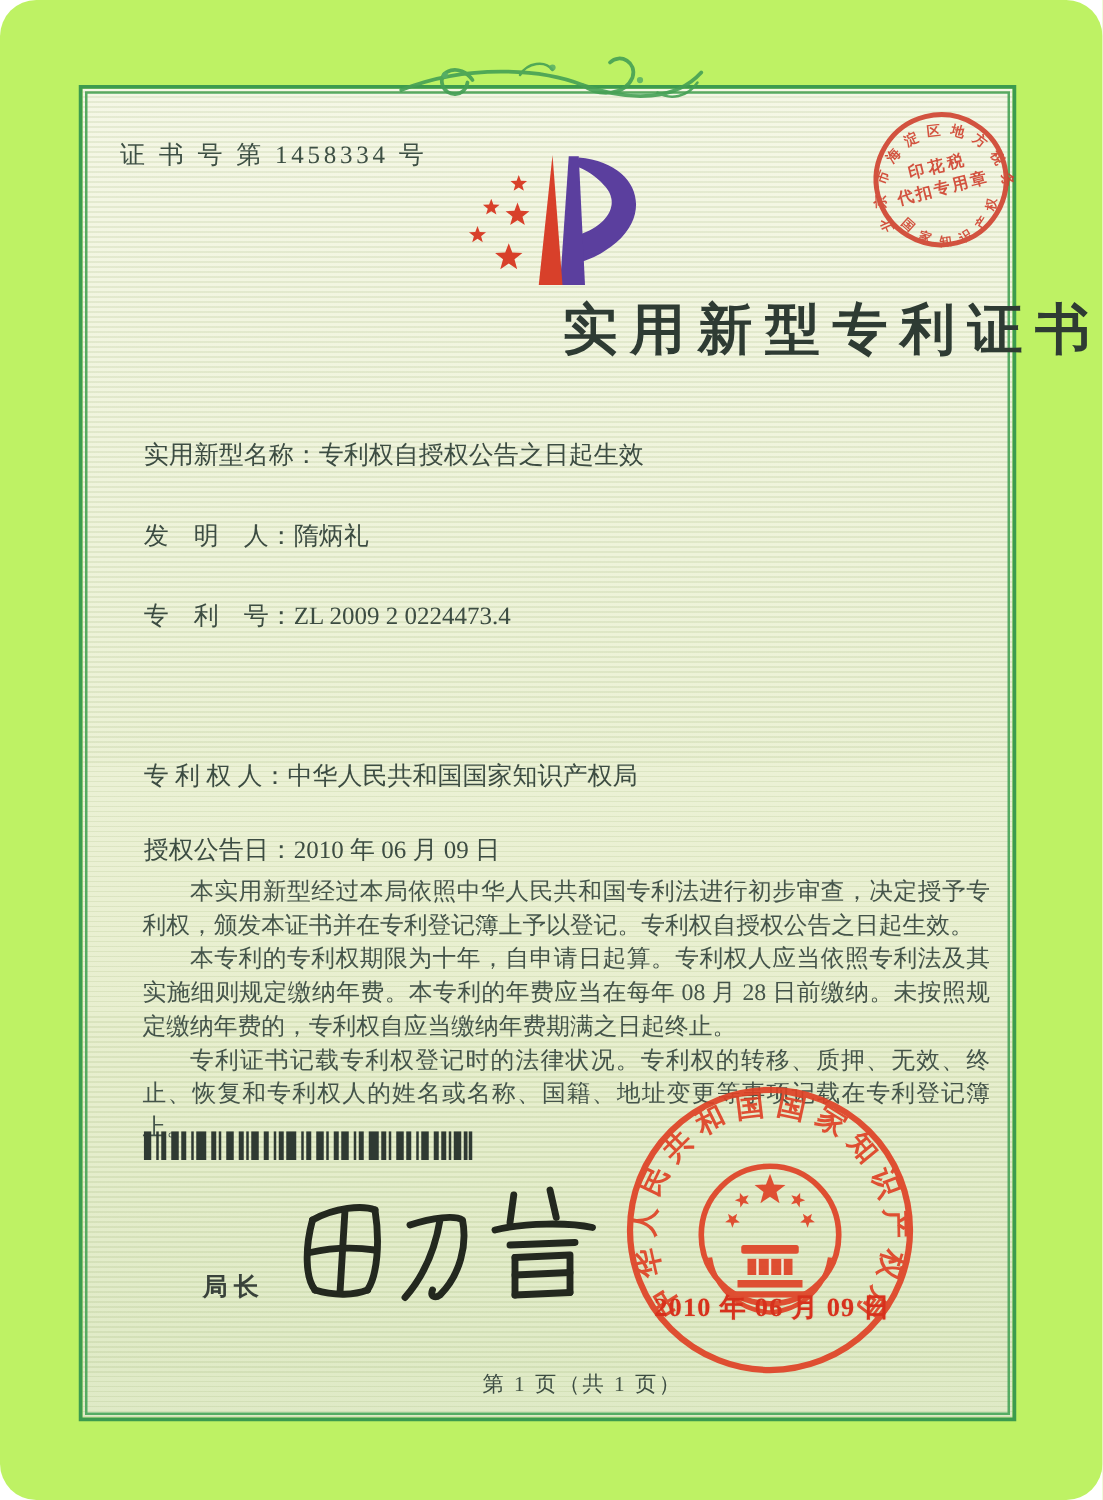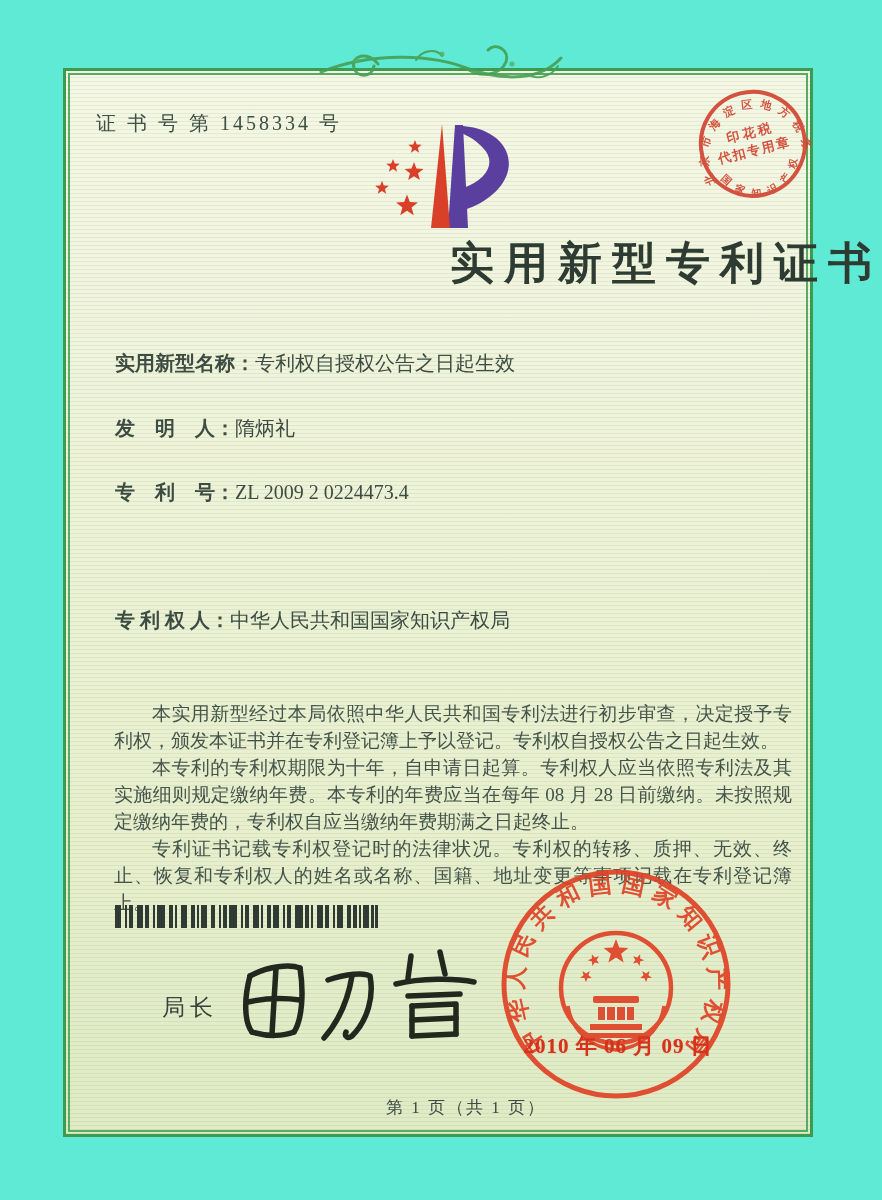--- a/index.html
+++ b/index.html
@@ -1,19 +1,20 @@
 <!DOCTYPE html>
 <html><head>
 <meta charset="utf-8">
 <style>
   html,body { margin:0; padding:0; background:#ffffff; }
   .page {
     position:relative; width:882px; height:1200px; margin:0 auto;
-    background:#5eead4; overflow:hidden;
+    background:#bef264; overflow:hidden;
     font-family:"Liberation Serif","DejaVu Serif",serif;
+    border-radius:29px;
   }
   
   .frame {
     position:absolute; left:63px; top:68px; width:750px; height:1069px;
     border:3px solid #3c9b4e; box-sizing:border-box;
     background:linear-gradient(180deg,#f5f7e6 0%,#eef3da 35%,#e8efcf 70%,#dfeac6 100%);
   }
   .frame::after {
     content:""; position:absolute; inset:0;
     background:repeating-linear-gradient(0deg, rgba(122,153,72,0.13) 0 1px, rgba(0,0,0,0) 1px 4px);
@@ -28,30 +29,30 @@
   }
   .logo { position:absolute; left:351px; top:120px; }
   .title {
     position:absolute; left:0; top:234px; width:882px; text-align:right;
     font-size:44px; font-weight:bold; letter-spacing:10px; color:#2e3b33;
   }
   .field {
     position:absolute; left:115px; width:660px; font-size:20px; color:#3c4c42;
     white-space:nowrap;
   }
-  .field .lbl { font-weight:bold; }
+  .field .lbl { font-weight:normal; }
   .paragraphs {
     position:absolute; left:114px; top:700px; width:678px;
     font-size:19px; line-height:27px; color:#44544a; text-align:justify;
   }
   .paragraphs p { margin:0; text-indent:2em; }
   .barcode { position:absolute; left:115px; top:905px; }
   .sign-label {
-    position:absolute; left:162px; top:992px; font-size:23px; letter-spacing:5px;
-    color:#39423b; font-weight:normal;
+    position:absolute; left:162px; top:1016px; font-size:20px; letter-spacing:5px;
+    color:#39423b; font-weight:bold;
   }
   .signature { position:absolute; left:228px; top:938px; }
   .seal-main { position:absolute; left:498px; top:866px; opacity:0.92; }
   .seal-date {
     position:absolute; left:508px; top:1032px; width:220px; text-align:center;
     font-size:21px; font-weight:bold; color:#d7311c; letter-spacing:1px;
     text-shadow:0 0 1px rgba(215,49,28,0.5); white-space:nowrap;
   }
   .seal-tax { position:absolute; left:683px; top:80px; transform:rotate(-14deg); opacity:0.88; }
   .footer {
@@ -129,20 +130,23 @@
     <span class="lbl">实用新型名称：</span><span>专利权自授权公告之日起生效</span>
   </div>
   <div class="field" style="top:415px">
     <span class="lbl">发　明　人：</span><span>隋炳礼</span>
   </div>
   <div class="field" style="top:479px">
     <span class="lbl">专　利　号：</span><span>ZL 2009 2 0224473.4</span>
   </div>
   <div class="field" style="top:607px">
     <span class="lbl">专 利 权 人：</span><span>中华人民共和国国家知识产权局</span>
+  </div>
+  <div class="field" style="top:666px">
+    <span class="lbl">授权公告日：</span><span>2010 年 06 月 09 日</span>
   </div>
 
   <div class="paragraphs">
     <p>本实用新型经过本局依照中华人民共和国专利法进行初步审查，决定授予专利权，颁发本证书并在专利登记簿上予以登记。专利权自授权公告之日起生效。</p>
     <p>本专利的专利权期限为十年，自申请日起算。专利权人应当依照专利法及其实施细则规定缴纳年费。本专利的年费应当在每年 08 月 28 日前缴纳。未按照规定缴纳年费的，专利权自应当缴纳年费期满之日起终止。</p>
     <p>专利证书记载专利权登记时的法律状况。专利权的转移、质押、无效、终止、恢复和专利权人的姓名或名称、国籍、地址变更等事项记载在专利登记簿上。</p>
   </div>
 
   <svg class="barcode" width="263" height="23" viewBox="0 0 263 23">
     <g fill="#2f3a33">

